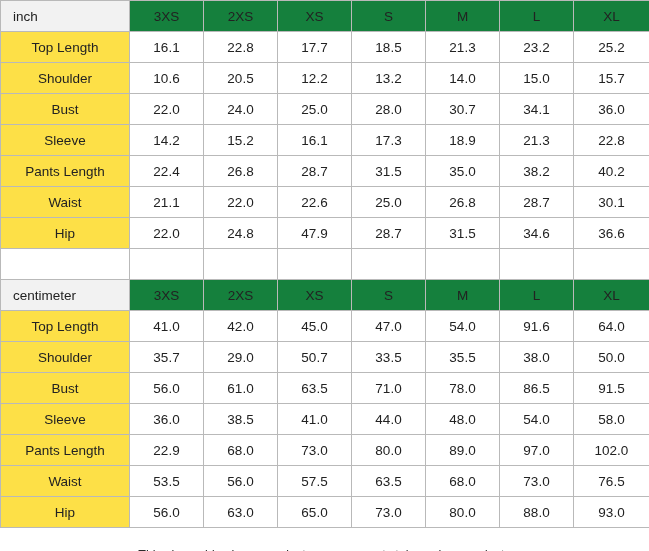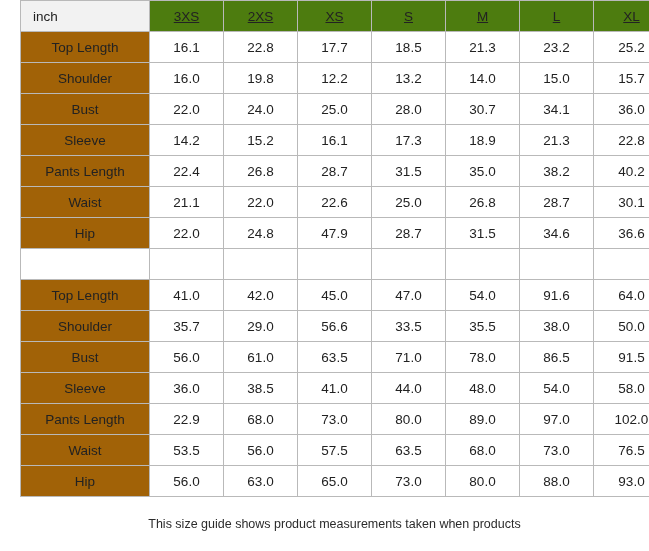--- a/index.html
+++ b/index.html
@@ -12,48 +12,46 @@
     background: #ffffff;
     font-family: "Liberation Sans", sans-serif;
     color: #1a1a1a;
     overflow: hidden;
   }
   .sheet {
     width: 649px;
     height: 536px;
     box-sizing: border-box;
     position: relative;
-    padding-left: 20px;
   }
   table.size-table {
     border-collapse: collapse;
     table-layout: fixed;
     width: 649px;
   }
   table.size-table td {
     border: 1px solid #b9b9b9;
     height: 30px;
     text-align: center;
     vertical-align: middle;
     font-size: 13.5px;
     color: #222222;
     background: #ffffff;
     padding: 0;
   }
   table.size-table td.rowhead {
-    background: #a16207;
+    background: #fde047;
   }
   table.size-table td.unit {
     background: #f2f2f2;
     text-align: left;
     padding-left: 12px;
   }
   table.size-table td.colhead {
-    background: #4d7c0f;
-    text-decoration: underline;
+    background: #15803d;
   }
   
   col.c0 { width: 129px; }
   col.c1 { width: 74px; }
   col.c2 { width: 74px; }
   col.c3 { width: 74px; }
   col.c4 { width: 74px; }
   col.c5 { width: 74px; }
   col.c6 { width: 74px; }
   col.c7 { width: 76px; }
@@ -113,22 +111,22 @@
         <td>22.8</td>
         <td>17.7</td>
         <td>18.5</td>
         <td>21.3</td>
         <td>23.2</td>
         <td>25.2</td>
       </tr>
 
       <tr>
         <td class="rowhead">Shoulder</td>
-        <td>16.0</td>
-        <td>19.8</td>
+        <td>10.6</td>
+        <td>20.5</td>
         <td>12.2</td>
         <td>13.2</td>
         <td>14.0</td>
         <td>15.0</td>
         <td>15.7</td>
       </tr>
 
       <tr>
         <td class="rowhead">Bust</td>
         <td>22.0</td>
@@ -188,37 +186,47 @@
         <td></td>
         <td></td>
         <td></td>
         <td></td>
         <td></td>
         <td></td>
         <td></td>
         <td></td>
       </tr>
 
+      <tr>
+        <td class="unit">centimeter</td>
+        <td class="colhead">3XS</td>
+        <td class="colhead">2XS</td>
+        <td class="colhead">XS</td>
+        <td class="colhead">S</td>
+        <td class="colhead">M</td>
+        <td class="colhead">L</td>
+        <td class="colhead">XL</td>
+      </tr>
 
       <tr>
         <td class="rowhead">Top Length</td>
         <td>41.0</td>
         <td>42.0</td>
         <td>45.0</td>
         <td>47.0</td>
         <td>54.0</td>
         <td>91.6</td>
         <td>64.0</td>
       </tr>
 
       <tr>
         <td class="rowhead">Shoulder</td>
         <td>35.7</td>
         <td>29.0</td>
-        <td>56.6</td>
+        <td>50.7</td>
         <td>33.5</td>
         <td>35.5</td>
         <td>38.0</td>
         <td>50.0</td>
       </tr>
 
       <tr>
         <td class="rowhead">Bust</td>
         <td>56.0</td>
         <td>61.0</td>

